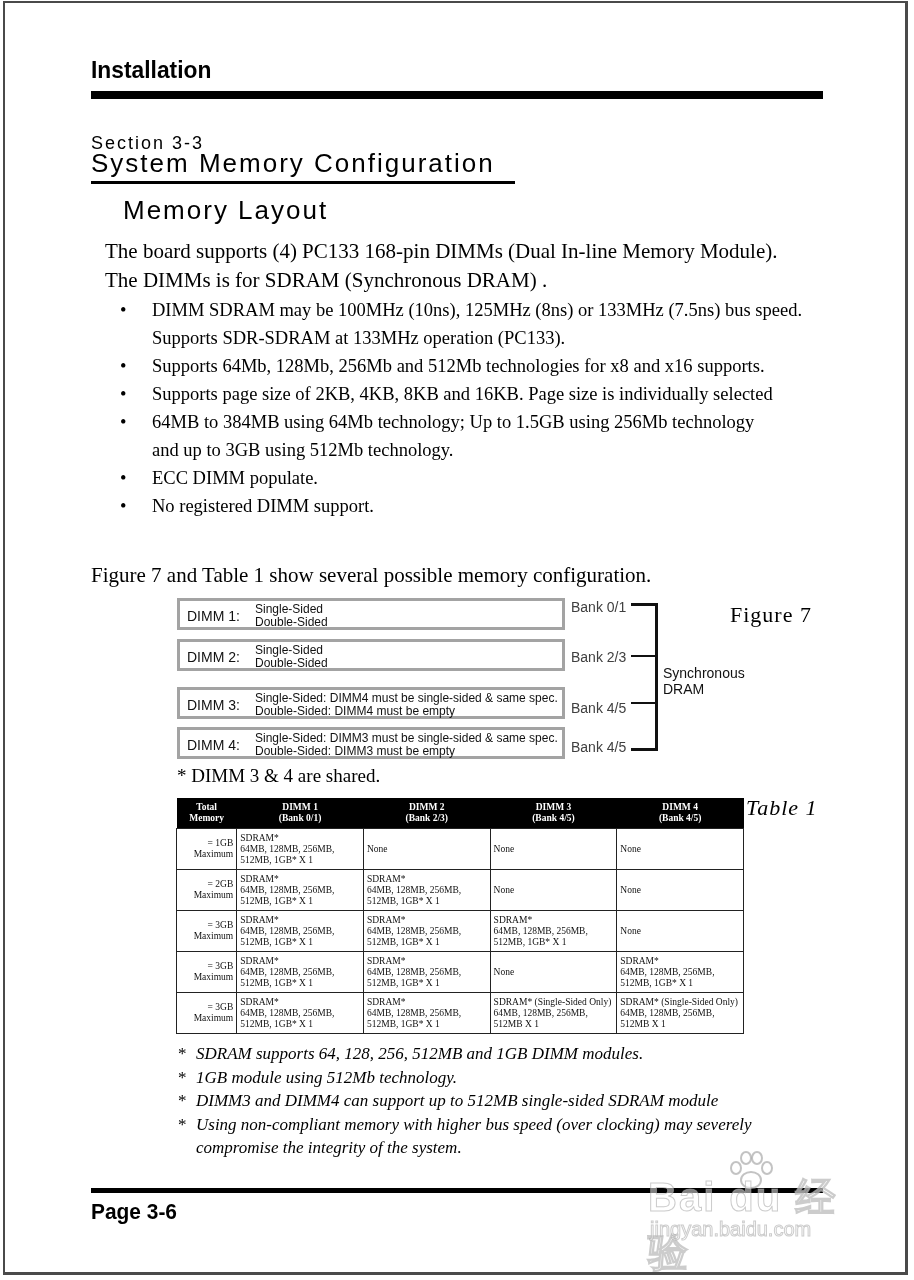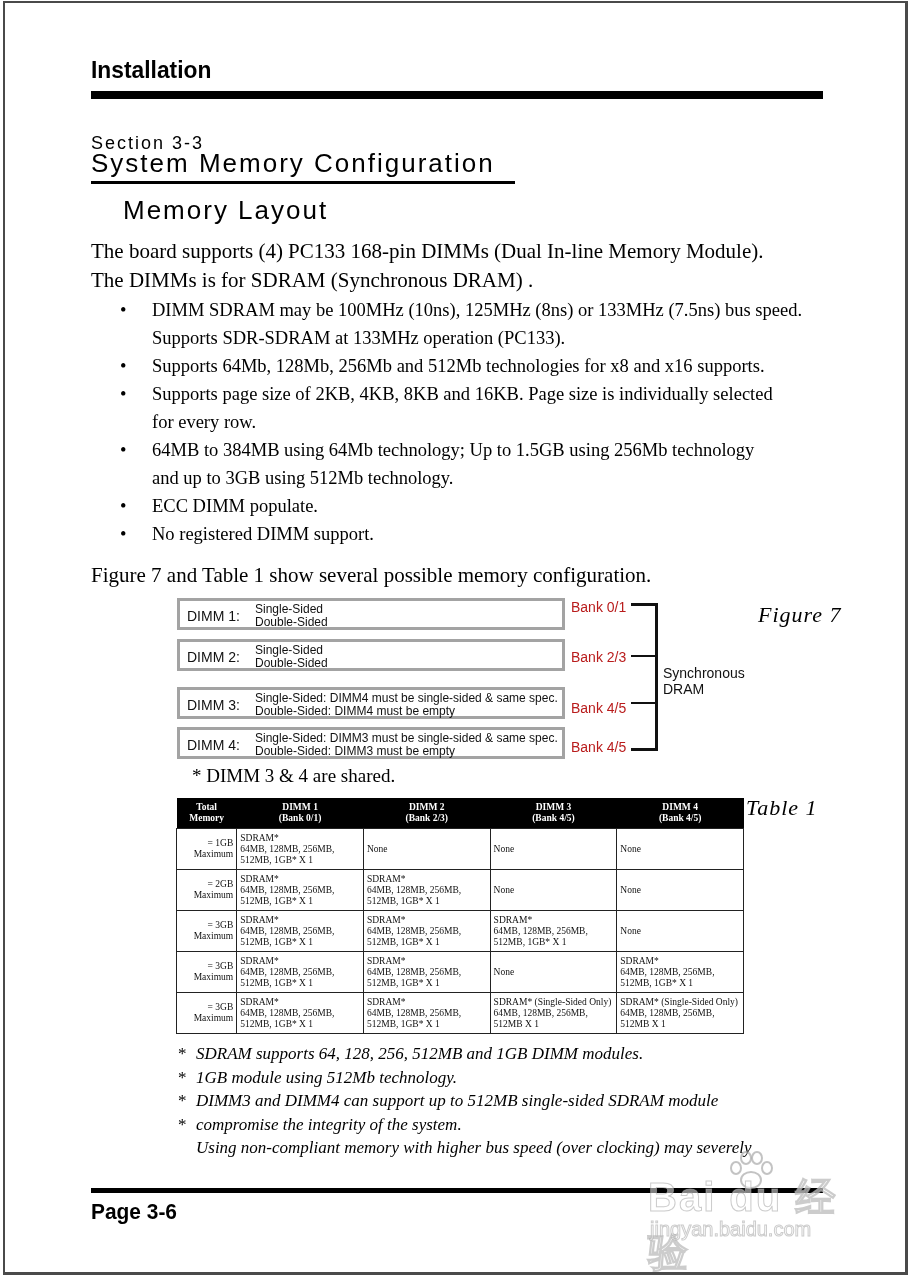--- a/index.html
+++ b/index.html
@@ -10,34 +10,34 @@
     box-sizing:border-box;
   }
   .sans { font-family:"Liberation Sans", sans-serif; }
   .serif { font-family:"Liberation Serif", serif; }
   .header-title { position:absolute; left:91px; top:56px; font-size:24px; font-weight:bold; color:#000; transform:scaleX(0.95); transform-origin:left; }
   .top-rule { position:absolute; left:91px; top:91px; width:732px; height:8px; background:#000; }
   .section-num { position:absolute; left:91px; top:133px; font-size:18px; letter-spacing:2px; color:#000; }
   .section-title { position:absolute; left:91px; top:148px; font-size:26px; letter-spacing:2px; color:#000; }
   .section-underline { position:absolute; left:91px; top:181px; width:424px; height:3px; background:#000; }
   .subsection { position:absolute; left:91px; top:195px; font-size:26px; letter-spacing:2px; color:#000;margin-left:32px; }
-  .intro { position:absolute; left:91px; top:237px; width:740px; font-size:21px; line-height:29px; color:#000; }
+  .intro { position:absolute; left:105px; top:237px; width:740px; font-size:21px; line-height:29px; color:#000; }
   .bullets { position:absolute; left:120px; top:296px; width:710px; margin:0; padding:0; list-style:none; font-size:18.5px; color:#000; }
   .bullets li { position:relative; padding-left:32px; line-height:28px; }
   .bullets li .dot { position:absolute; left:0; top:0; }
   .fig-intro { position:absolute; left:91px; top:563px; font-size:21px; color:#000; }
 
   .dimm-box { position:absolute; left:177px; width:388px; height:32px; border:3px solid #a3a3a3; box-sizing:border-box; }
   .dimm-label { position:absolute; left:7px; top:7px; font-size:14px; color:#111; }
   .dimm-desc { position:absolute; left:75px; top:2px; font-size:12px; line-height:12.5px; color:#111; white-space:nowrap; }
-  .bank-label { position:absolute; left:571px; font-size:14px; color:#b91c1c; }
+  .bank-label { position:absolute; left:571px; font-size:14px; color:#404040; }
   .bracket-line { position:absolute; background:#111; }
   .sync-label { position:absolute; left:663px; top:665px; font-size:14px; line-height:16px; color:#111; }
-  .fig-caption { position:absolute; left:758px; top:602px; font-size:22px; font-style:italic; letter-spacing:1px; color:#000; }
-  .shared-note { position:absolute; left:177px; top:765px; font-size:19px; color:#000;margin-left:15px; }
+  .fig-caption { position:absolute; left:730px; top:602px; font-size:22px; letter-spacing:1px; color:#000; }
+  .shared-note { position:absolute; left:177px; top:765px; font-size:19px; color:#000; }
 
   .table-caption { position:absolute; left:746px; top:795px; font-size:22px; font-style:italic; letter-spacing:1px; color:#000; }
   table.mem { position:absolute; left:176px; top:798px; width:568px; border-collapse:collapse; font-family:Liberation Serif, serif; font-size:9.5px; color:#111; }
   table.mem th { background:#000; color:#fff; font-weight:bold; font-size:9.5px; line-height:11px; height:30px; text-align:center; padding:0 2px; }
   table.mem td { border:1.5px solid #222; height:38px; padding:1px 3px; line-height:11px; vertical-align:middle; }
   table.mem td.total { text-align:right; width:52px; }
   table.mem td.cell { width:117px; }
 
   .notes { position:absolute; left:178px; top:1042px; width:650px; margin:0; padding:0; list-style:none; font-size:17px; font-style:italic; color:#000; }
   .notes li { position:relative; padding-left:18px; line-height:23.6px; }
@@ -75,21 +75,20 @@
       <div>DIMM SDRAM may be 100MHz (10ns),  125MHz (8ns) or 133MHz (7.5ns) bus speed.</div>
       <div>Supports SDR-SDRAM at 133MHz operation (PC133).</div>
     </li>
   <li>
       <span class="dot">•</span>
       <div>Supports 64Mb, 128Mb, 256Mb and 512Mb technologies for x8 and x16 supports.</div>
     </li>
   <li>
       <span class="dot">•</span>
       <div>Supports page size of 2KB, 4KB, 8KB and 16KB.  Page size is individually selected</div>
-      <div>for every row.</div>
     </li>
   <li>
       <span class="dot">•</span>
       <div>64MB to 384MB using 64Mb technology;  Up to 1.5GB using 256Mb technology</div>
       <div>and up to 3GB using 512Mb technology.</div>
     </li>
   <li>
       <span class="dot">•</span>
       <div>ECC DIMM populate.</div>
     </li>
@@ -302,22 +301,22 @@
   <li>
       <span class="star">*</span>
       <div>1GB module using 512Mb technology.</div>
     </li>
   <li>
       <span class="star">*</span>
       <div>DIMM3 and DIMM4 can support up to 512MB single-sided SDRAM module</div>
     </li>
   <li>
       <span class="star">*</span>
+      <div>Using non-compliant memory with higher bus speed (over clocking) may severely</div>
       <div>compromise the integrity of  the system.</div>
-      <div>Using non-compliant memory with higher bus speed (over clocking) may severely</div>
     </li>
 </ul>
 
 <div class="bottom-rule"></div>
 <div class="page-number sans">Page 3-6</div>
 
 <div class="watermark">
   <svg class="wm-paw" viewBox="0 0 50 40">
     <g fill="none" stroke="rgba(170,170,170,0.7)" stroke-width="2">
       <ellipse cx="10" cy="18" rx="5" ry="6"></ellipse>

